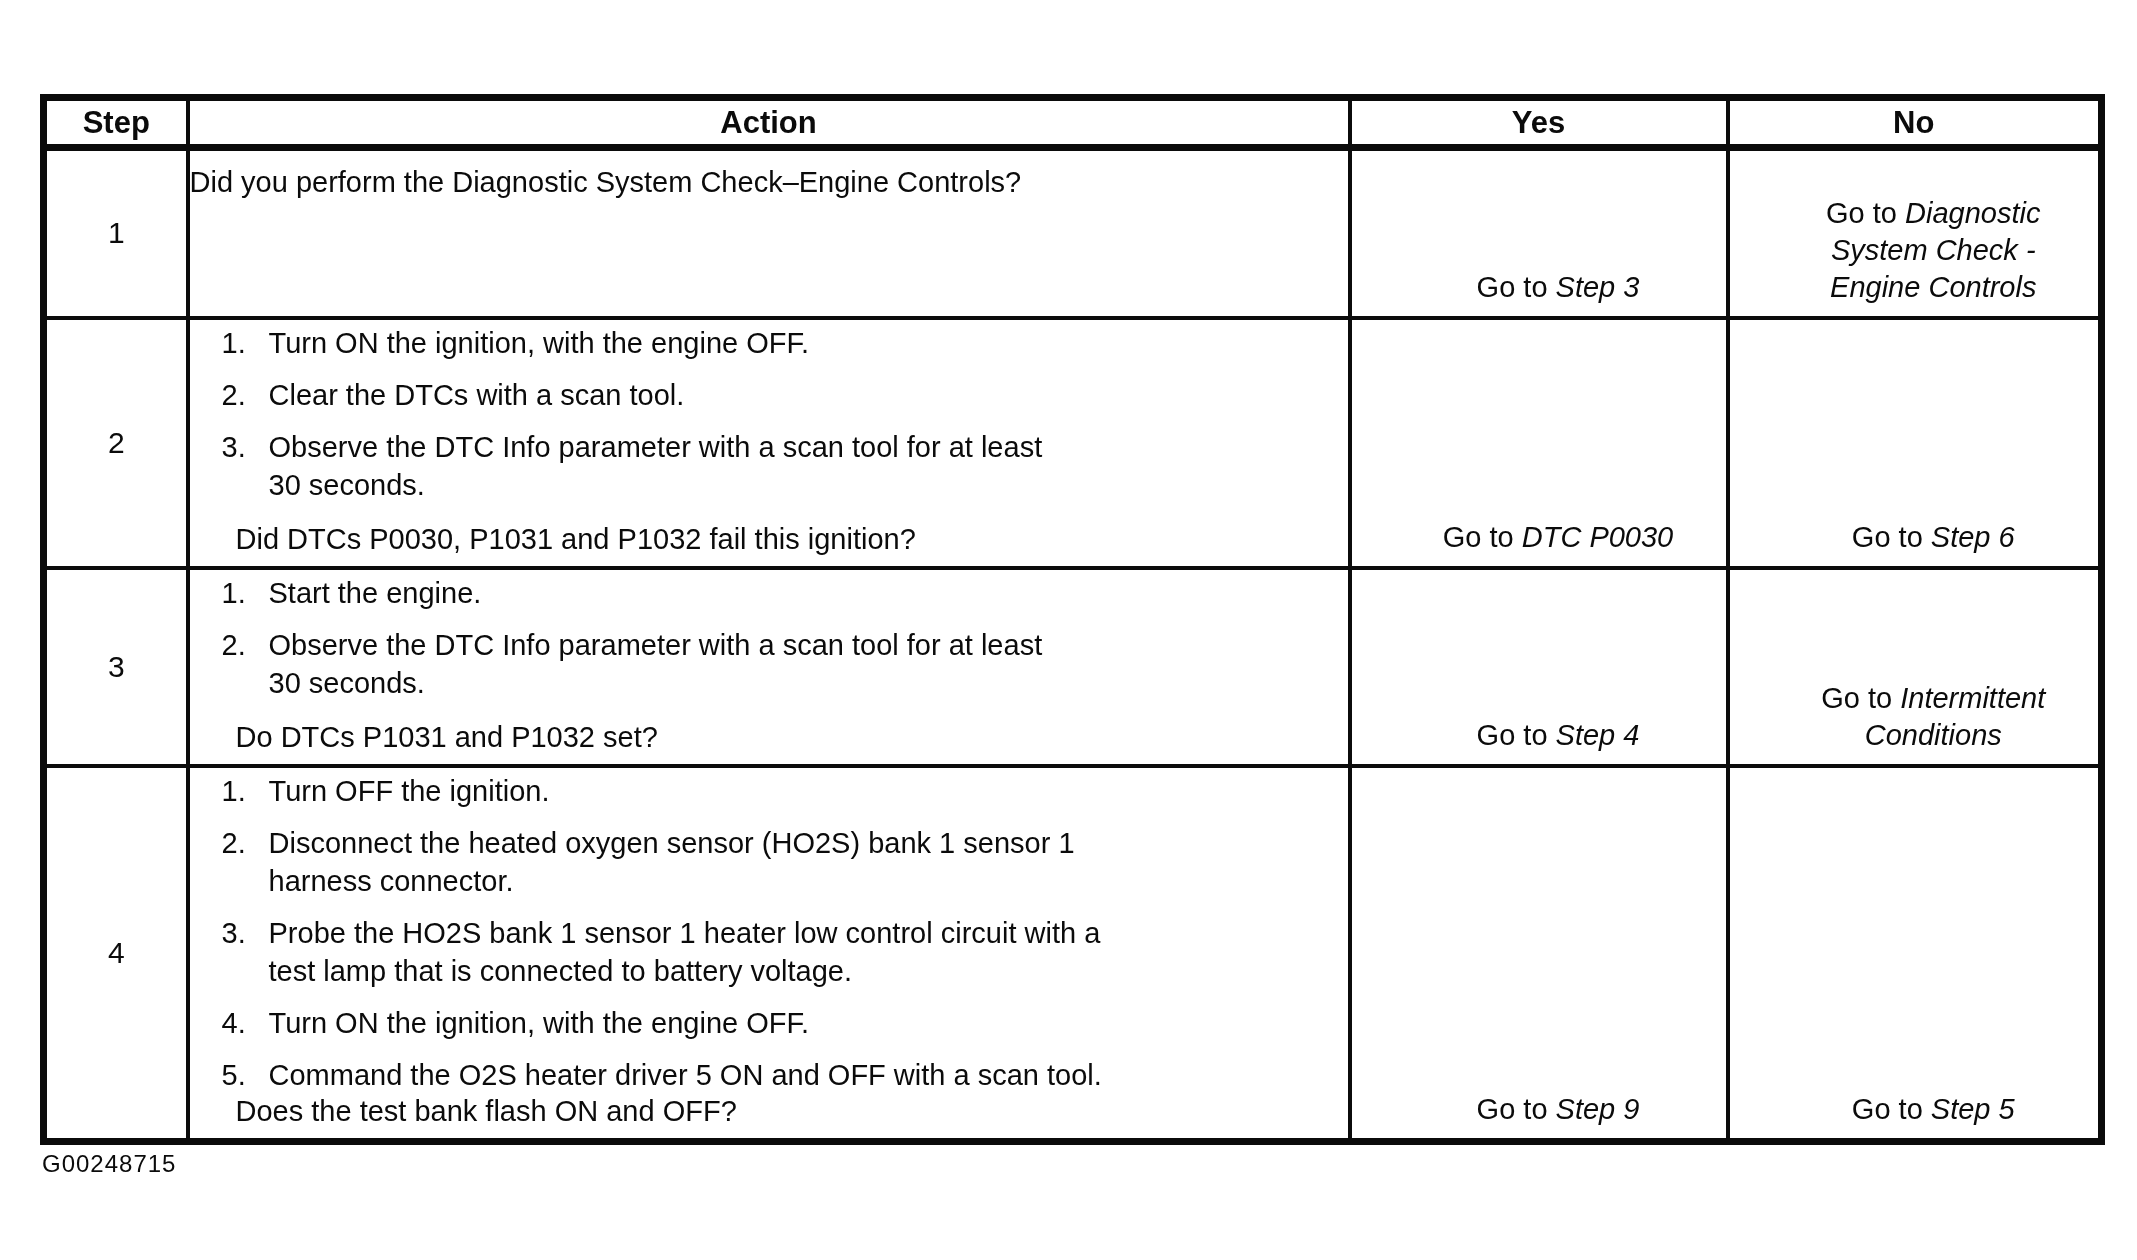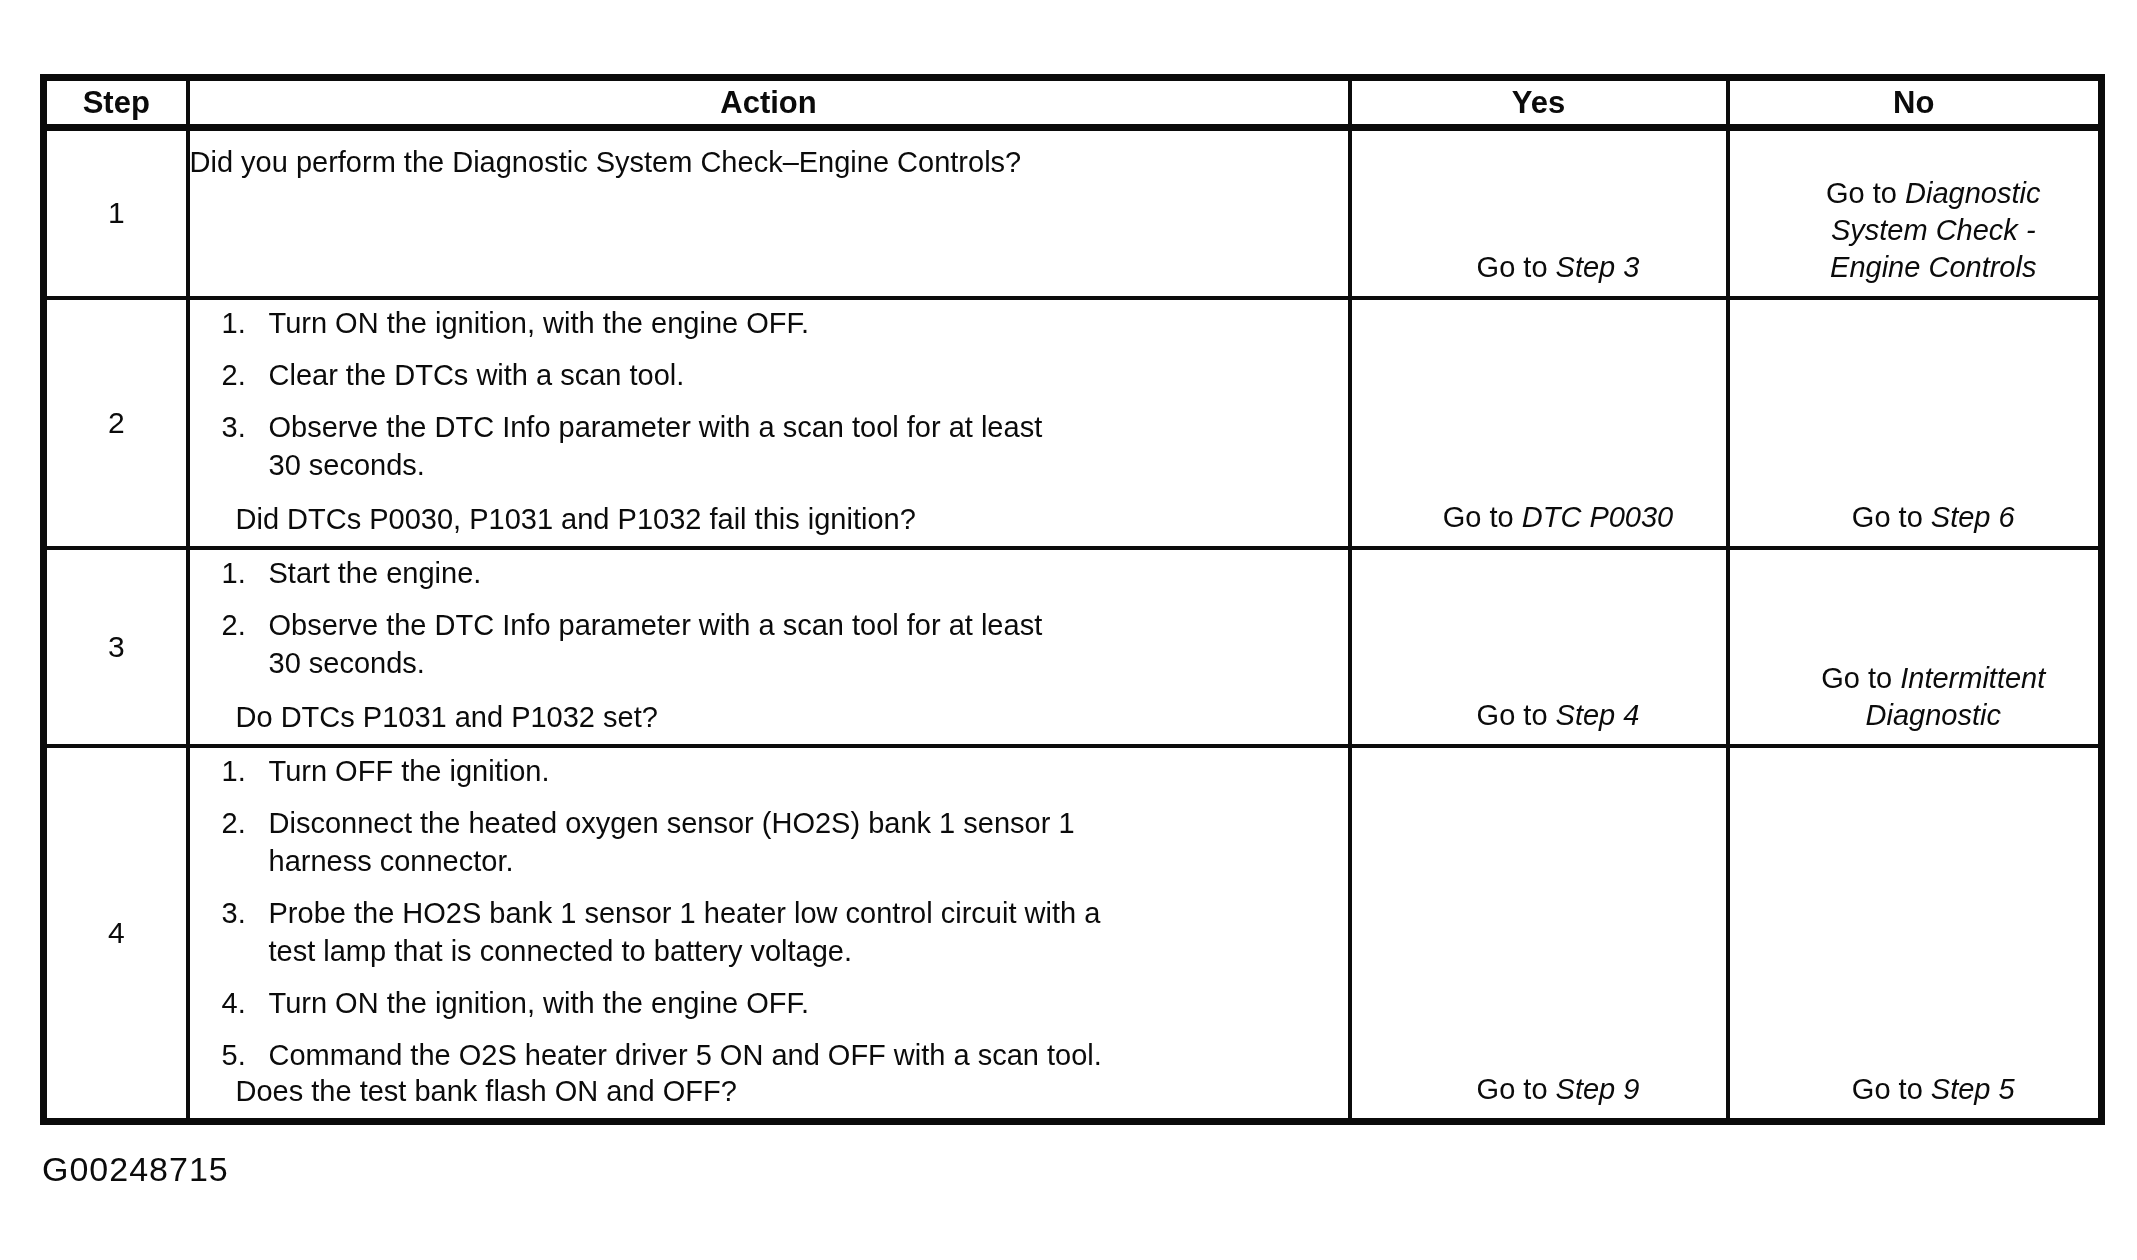--- a/index.html
+++ b/index.html
@@ -13,21 +13,21 @@
     font-family: "Liberation Sans", sans-serif;
     color: #0b0b0b;
     overflow: hidden;
     position: relative;
   }
 
   
   table.diag {
     position: absolute;
     left: 40px;
-    top: 74px;
+    top: 94px;
     width: 2058px;
     border-collapse: collapse;
     table-layout: fixed;
     border: 7px solid #0b0b0b;
   }
   table.diag th,
   table.diag td {
     border: 4px solid #0b0b0b;
     padding: 0;
   }
@@ -97,21 +97,21 @@
     white-space: pre-wrap;
     padding-left: 39px;
   }
   .goto .ref { font-style: italic; }
 
   
   .figlabel {
     position: absolute;
     left: 42px;
     top: 1150px;
-    font-size: 34px;
+    font-size: 24px;
     letter-spacing: 1px;
   }
 </style>
 </head>
 <body>
 
 <table class="diag">
   <colgroup>
     <col style="width:144px">
     <col style="width:1162px">
@@ -185,21 +185,21 @@
 30 seconds.</span>
             </div>
         </div>
         <div class="q bottom">Do DTCs P1031 and P1032 set?</div>
       </td>
       <td class="yn">
         <div class="goto"><span>Go to </span><span class="ref">Step 4</span></div>
       </td>
       <td class="yn">
         <div class="goto"><span>Go to </span><span class="ref">Intermittent
-Diagnostic</span></div>
+Conditions</span></div>
       </td>
     </tr>
 
     <tr class="row4">
       <td class="step">4</td>
       <td class="action">
         <div class="list">
           <div class="li">
               <span class="num">1.</span>
               <span class="txt">Turn OFF the ignition.</span>

